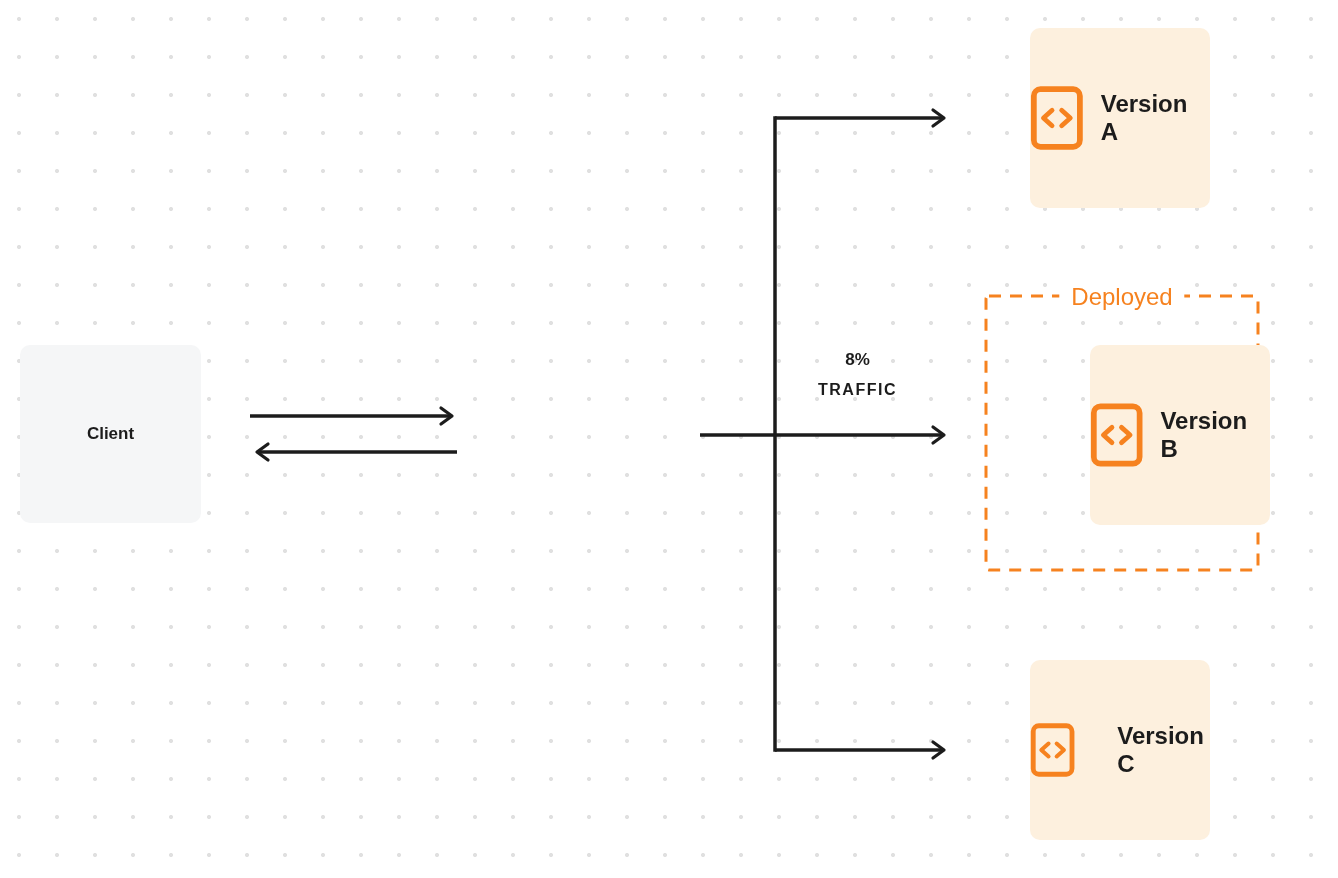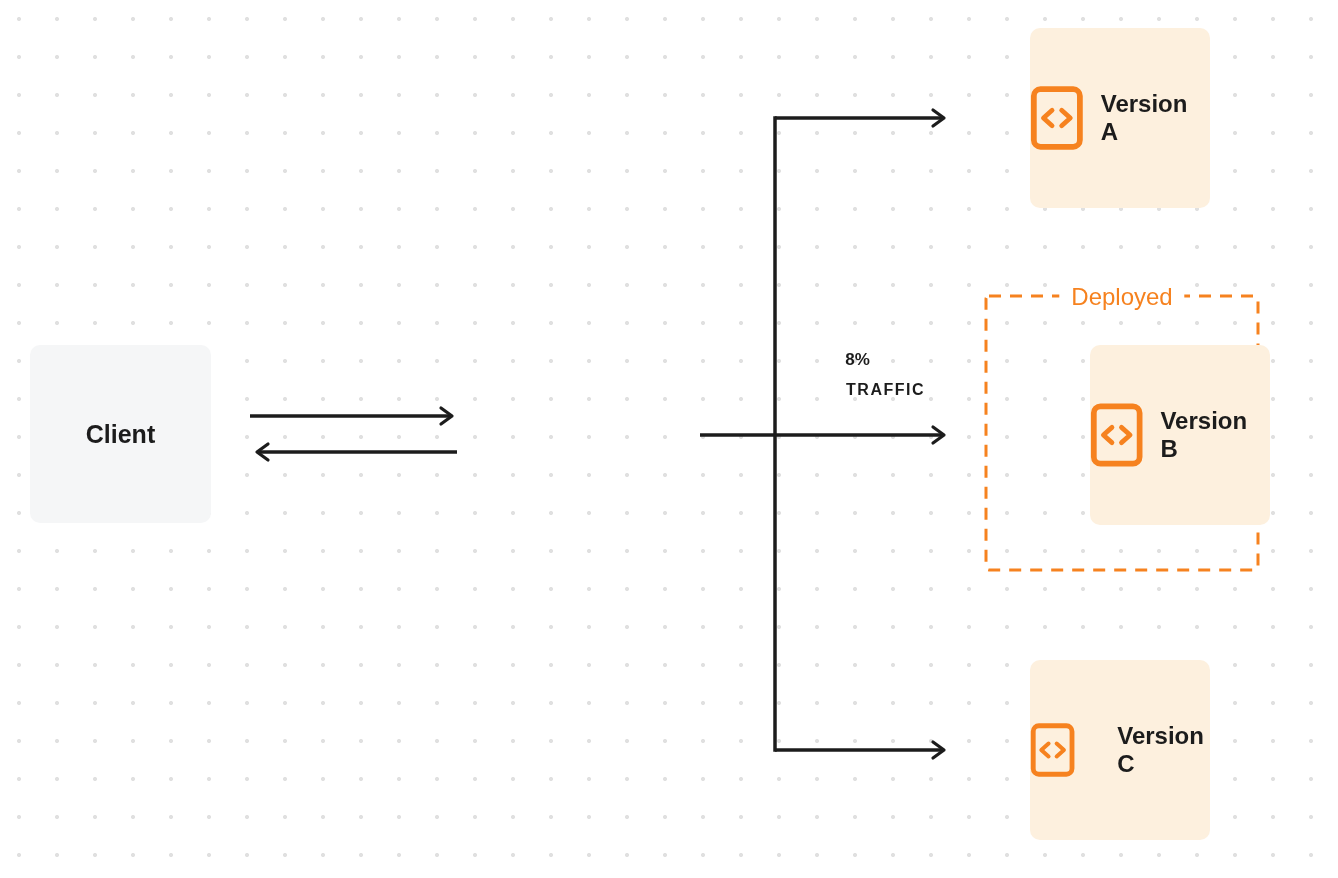--- a/index.html
+++ b/index.html
@@ -26,23 +26,23 @@
     position: absolute;
     border-radius: 10px;
     display: flex;
     flex-direction: row;
     align-items: center;
     justify-content: center;
     font-weight: 700;
     color: var(--text, #1c1c1c);
   }
   .node-client {
-    left: 30px; top: 345px; width: 181px; height: 178px;
+    left: 20px; top: 345px; width: 181px; height: 178px;
     background: var(--client-bg, #f5f6f7);
-    font-size: 25px;
+    font-size: 17px;
   }
   .node-worker {
     left: 493px; top: 345px; width: 182px; height: 178px;
     background: var(--cream, #fdf0de);
     font-size: 25px;
     gap: 22px;
   }
   .node-version {
     width: 180px; height: 180px;
     background: var(--cream, #fdf0de);
@@ -58,21 +58,21 @@
   .code-icon polyline { fill: none; stroke: var(--orange, #f6821f); stroke-width: 5; stroke-linecap: round; stroke-linejoin: round; }
 
   .traffic-label {
     position: absolute;
     left: 790px; top: 350px; width: 135px;
     text-align: center;
     color: var(--text, #1c1c1c);
     font-weight: 700;
   }
   .traffic-label .line1 { font-size: 17px; margin-bottom: 11px; }
-  .traffic-label .line2 { font-size: 16px; letter-spacing: 1.5px; text-align: right; }
+  .traffic-label .line2 { font-size: 16px; letter-spacing: 1.5px; }
 
   .deployed-label {
     position: absolute;
     left: 1122px; top: 280px;
     transform: translateX(-50%);
     background: var(--page-bg, #ffffff);
     padding: 0 12px;
     color: var(--orange, #f6821f);
     font-weight: 400;
     font-size: 24px;

